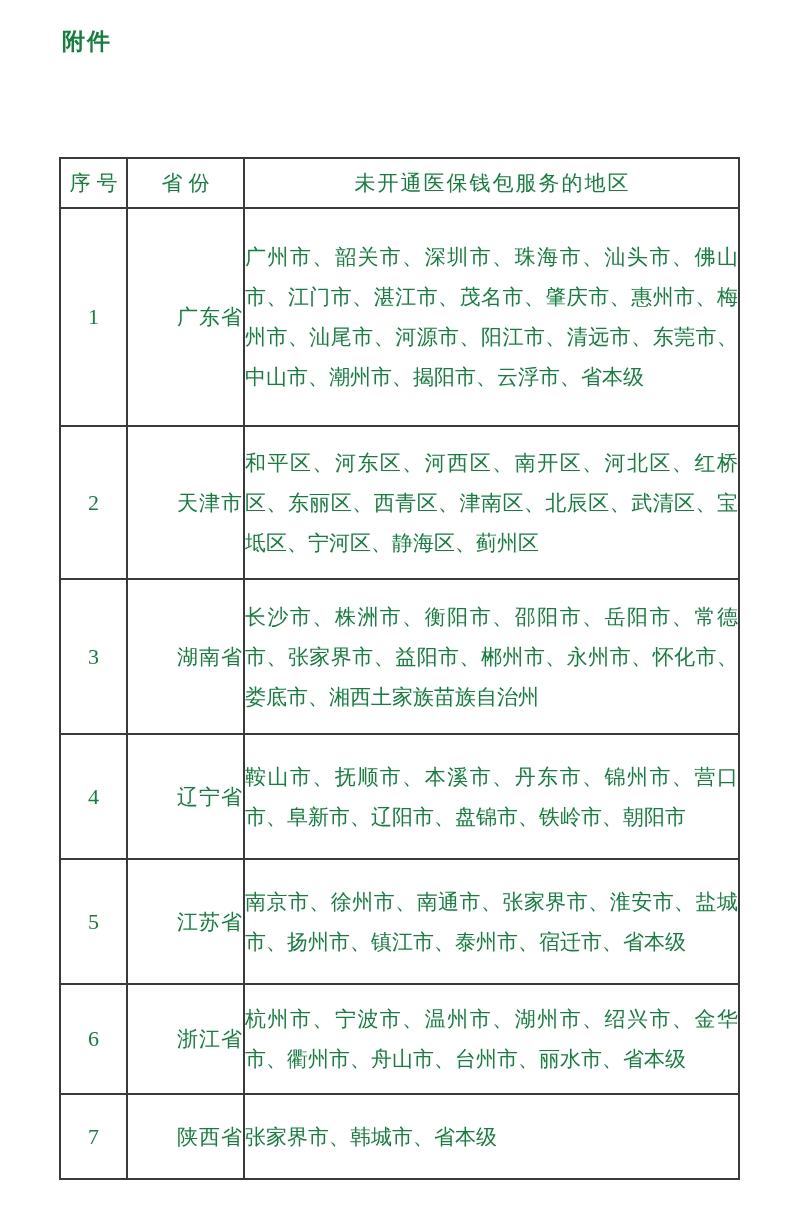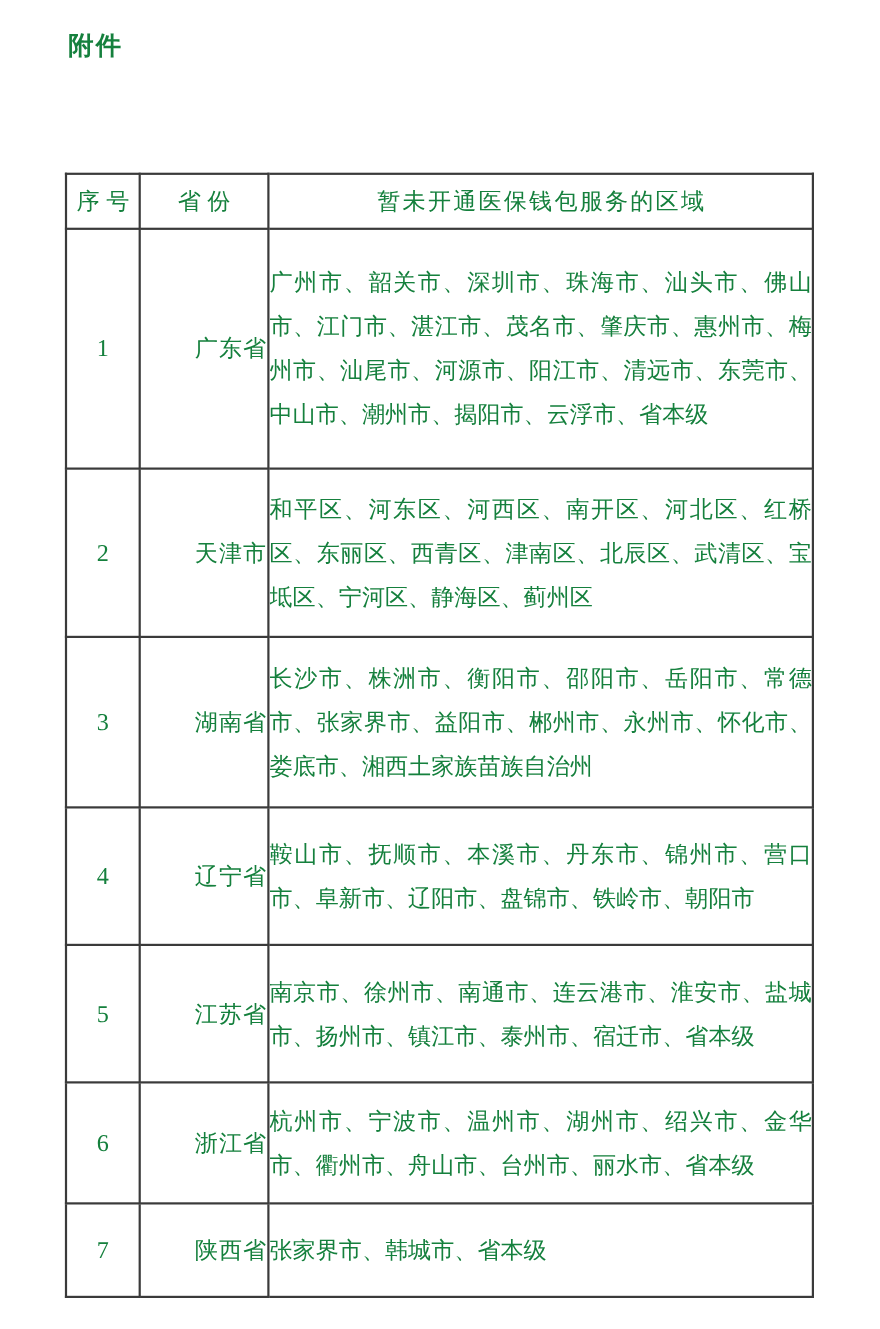--- a/index.html
+++ b/index.html
@@ -99,21 +99,21 @@
   <table class="region-table">
     <colgroup>
       <col class="col-no">
       <col class="col-prov">
       <col class="col-reg">
     </colgroup>
     <thead>
       <tr>
         <th class="th-spaced">序号</th>
         <th class="th-spaced">省份</th>
-        <th class="th-regions">暂未开通医保钱包服务的区域</th>
+        <th class="th-regions">未开通医保钱包服务的地区</th>
       </tr>
     </thead>
     <tbody>
       <tr>
         <td class="cell-no">1</td>
         <td class="cell-prov">广东省</td>
         <td class="cell-regions">广州市、韶关市、深圳市、珠海市、汕头市、佛山市、江门市、湛江市、茂名市、肇庆市、惠州市、梅州市、汕尾市、河源市、阳江市、清远市、东莞市、中山市、潮州市、揭阳市、云浮市、省本级</td>
       </tr>
       <tr>
         <td class="cell-no">2</td>
@@ -126,21 +126,21 @@
         <td class="cell-regions">长沙市、株洲市、衡阳市、邵阳市、岳阳市、常德市、张家界市、益阳市、郴州市、永州市、怀化市、娄底市、湘西土家族苗族自治州</td>
       </tr>
       <tr>
         <td class="cell-no">4</td>
         <td class="cell-prov">辽宁省</td>
         <td class="cell-regions">鞍山市、抚顺市、本溪市、丹东市、锦州市、营口市、阜新市、辽阳市、盘锦市、铁岭市、朝阳市</td>
       </tr>
       <tr>
         <td class="cell-no">5</td>
         <td class="cell-prov">江苏省</td>
-        <td class="cell-regions">南京市、徐州市、南通市、连云港市、淮安市、盐城市、扬州市、镇江市、泰州市、宿迁市、省本级</td>
+        <td class="cell-regions">南京市、徐州市、南通市、张家界市、淮安市、盐城市、扬州市、镇江市、泰州市、宿迁市、省本级</td>
       </tr>
       <tr>
         <td class="cell-no">6</td>
         <td class="cell-prov">浙江省</td>
         <td class="cell-regions">杭州市、宁波市、温州市、湖州市、绍兴市、金华市、衢州市、舟山市、台州市、丽水市、省本级</td>
       </tr>
       <tr>
         <td class="cell-no">7</td>
         <td class="cell-prov">陕西省</td>
         <td class="cell-regions">张家界市、韩城市、省本级</td>

